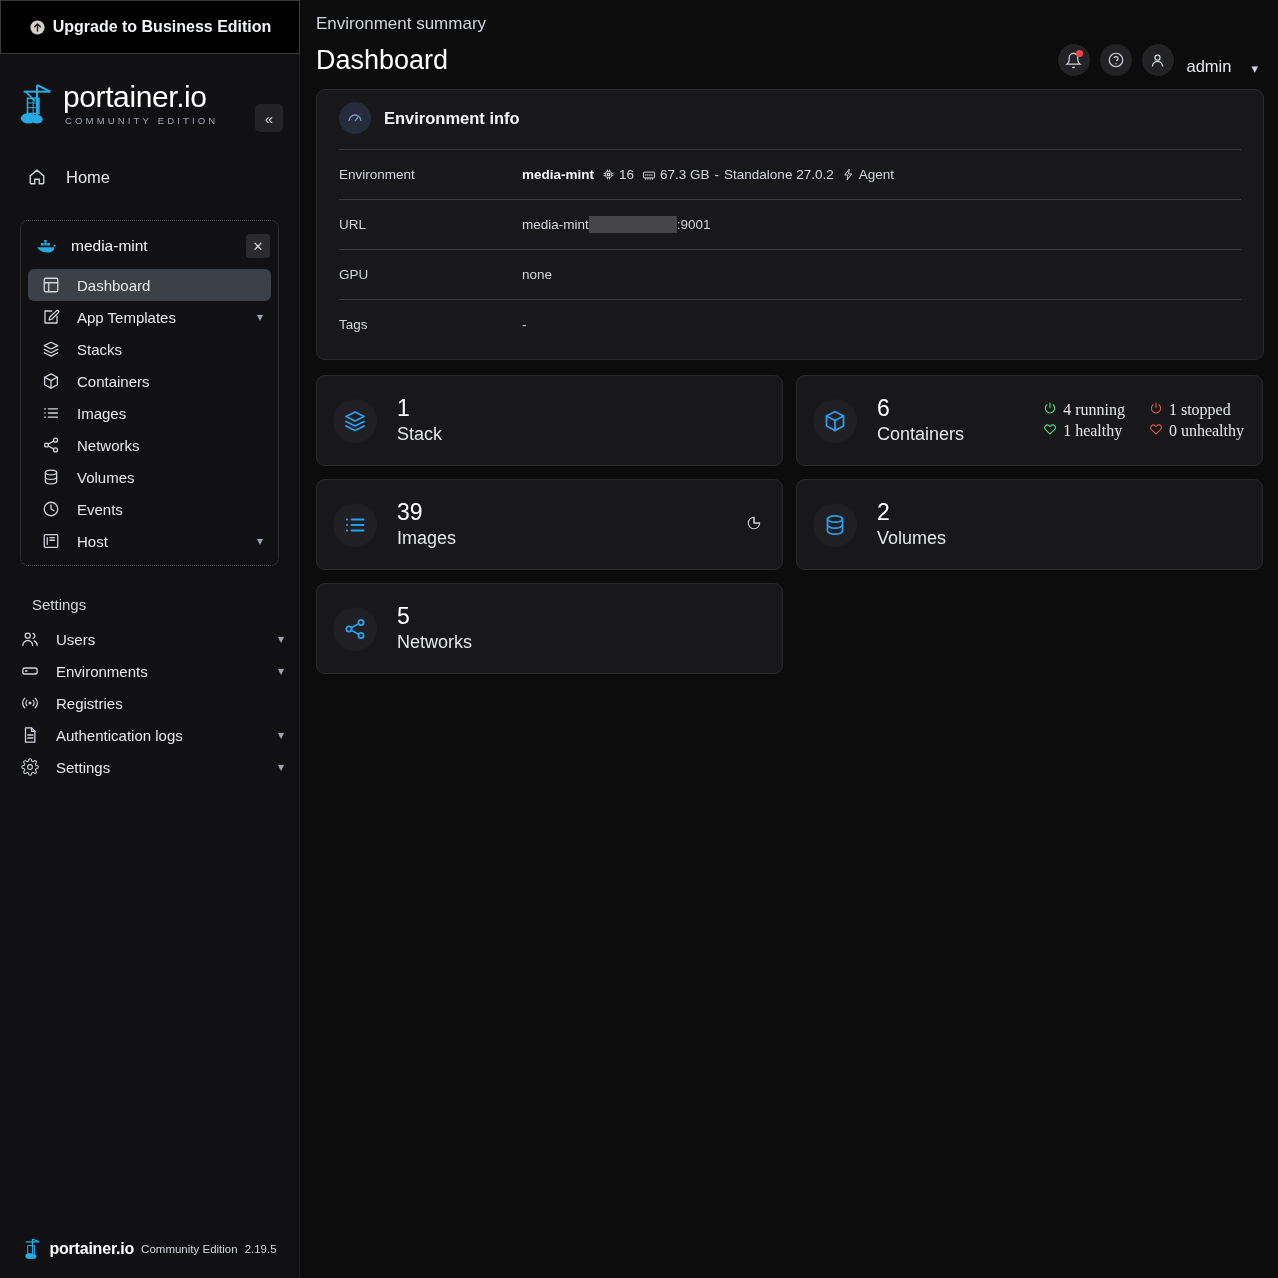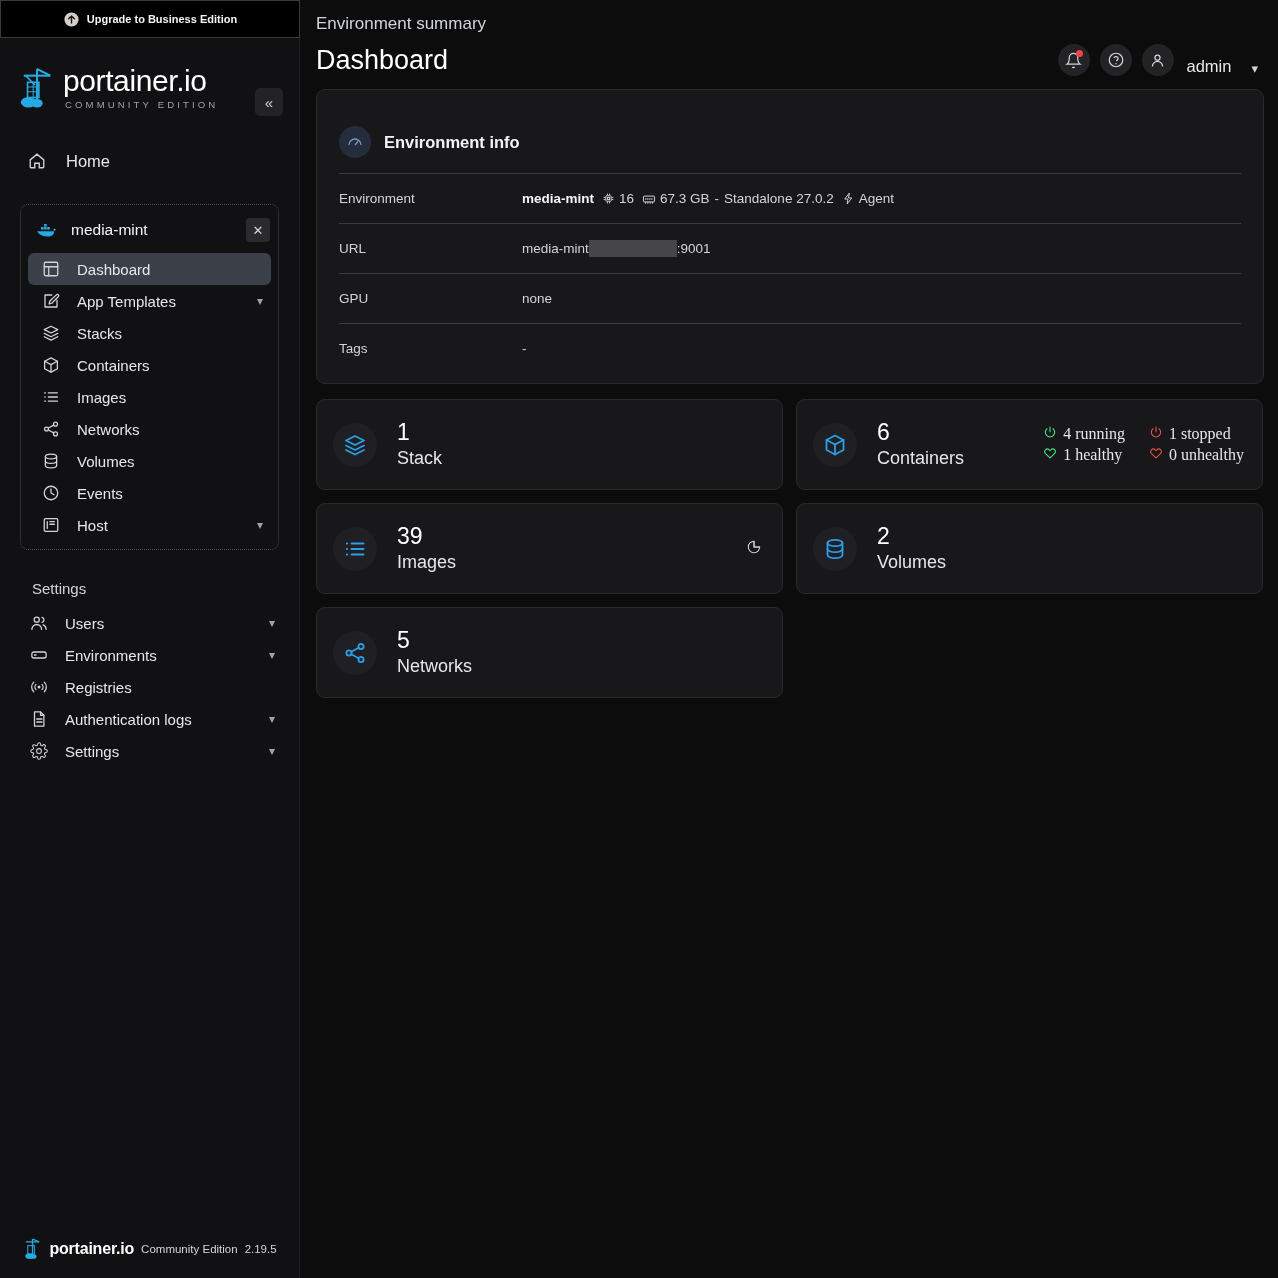--- a/index.html
+++ b/index.html
@@ -13,26 +13,26 @@
 
   
   .sidebar {
     width: 300px; height: 1278px;
     background: #111113;
     border-right: 1px solid #1f1f22;
     display: flex; flex-direction: column;
     position: relative;
   }
   .upgrade-banner {
-    height: 38px; width: 300px;
+    height: 54px; width: 300px;
     background: #000;
     border: 1px solid #3a3a3a;
     display: flex; align-items: center; justify-content: center;
     gap: 7px;
-    color: #f3f4f6; font-size: 11px; font-weight: bold;
+    color: #f3f4f6; font-size: 16px; font-weight: bold;
     cursor: pointer;
     flex: 0 0 auto;
   }
   .upgrade-ico { width: 17px; height: 17px; display:block; }
 
   .logo-row {
     display: flex; align-items: center;
     padding: 22px 18px 0 18px;
     position: relative;
     height: 78px;
@@ -95,21 +95,21 @@
     margin-right: 17px; color: #d1d5db;
     display: flex; align-items: center; justify-content: center;
   }
   .nav-label { flex: 1; }
   .nav-chev { color: #9ca3af; font-size: 12px; margin-right: 8px; }
 
   .settings-title {
     color: #d1d5db; font-size: 15px;
     padding: 30px 0 0 32px; margin-bottom: 10px;
   }
-  .settings-list .nav-item { margin: 0 16px; }
+  .settings-list .nav-item { margin: 0 7px; }
 
   .sidebar-footer {
     position: absolute; bottom: 18px; left: 0; width: 300px;
     display: flex; align-items: center; justify-content: center; gap: 7px;
   }
   .footer-mark { width: 19px; height: 23px; }
   .footer-word { font-size: 16px; color: #fff; font-weight: 600; letter-spacing: -0.2px;}
   .footer-ed { font-size: 11.5px; color: #d1d5db; }
   .footer-ver { font-size: 11.5px; color: #d1d5db; }
 
@@ -134,21 +134,21 @@
   }
   .user-name { color: #e5e7eb; font-size: 16.5px; margin-left: 3px; }
   .user-chev { color: #d1d5db; font-size: 13px; margin-left: 10px; }
 
   .content { padding: 13px 14px 0 16px; }
 
   .panel {
     background: #18181b;
     border: 1px solid #2a2a2e;
     border-radius: 9px;
-    padding: 36px 22px 10px 22px;
+    padding: 12px 22px 10px 22px;
   }
   .panel-head { display: flex; align-items: center; gap: 13px; padding-bottom: 15px; }
   .panel-badge {
     width: 32px; height: 32px; border-radius: 50%;
     background: #252c3c;
     display: flex; align-items: center; justify-content: center;
     color: #7b93c4;
   }
   .panel-title { color: #f3f4f6; font-size: 16.5px; font-weight: bold; }
 

